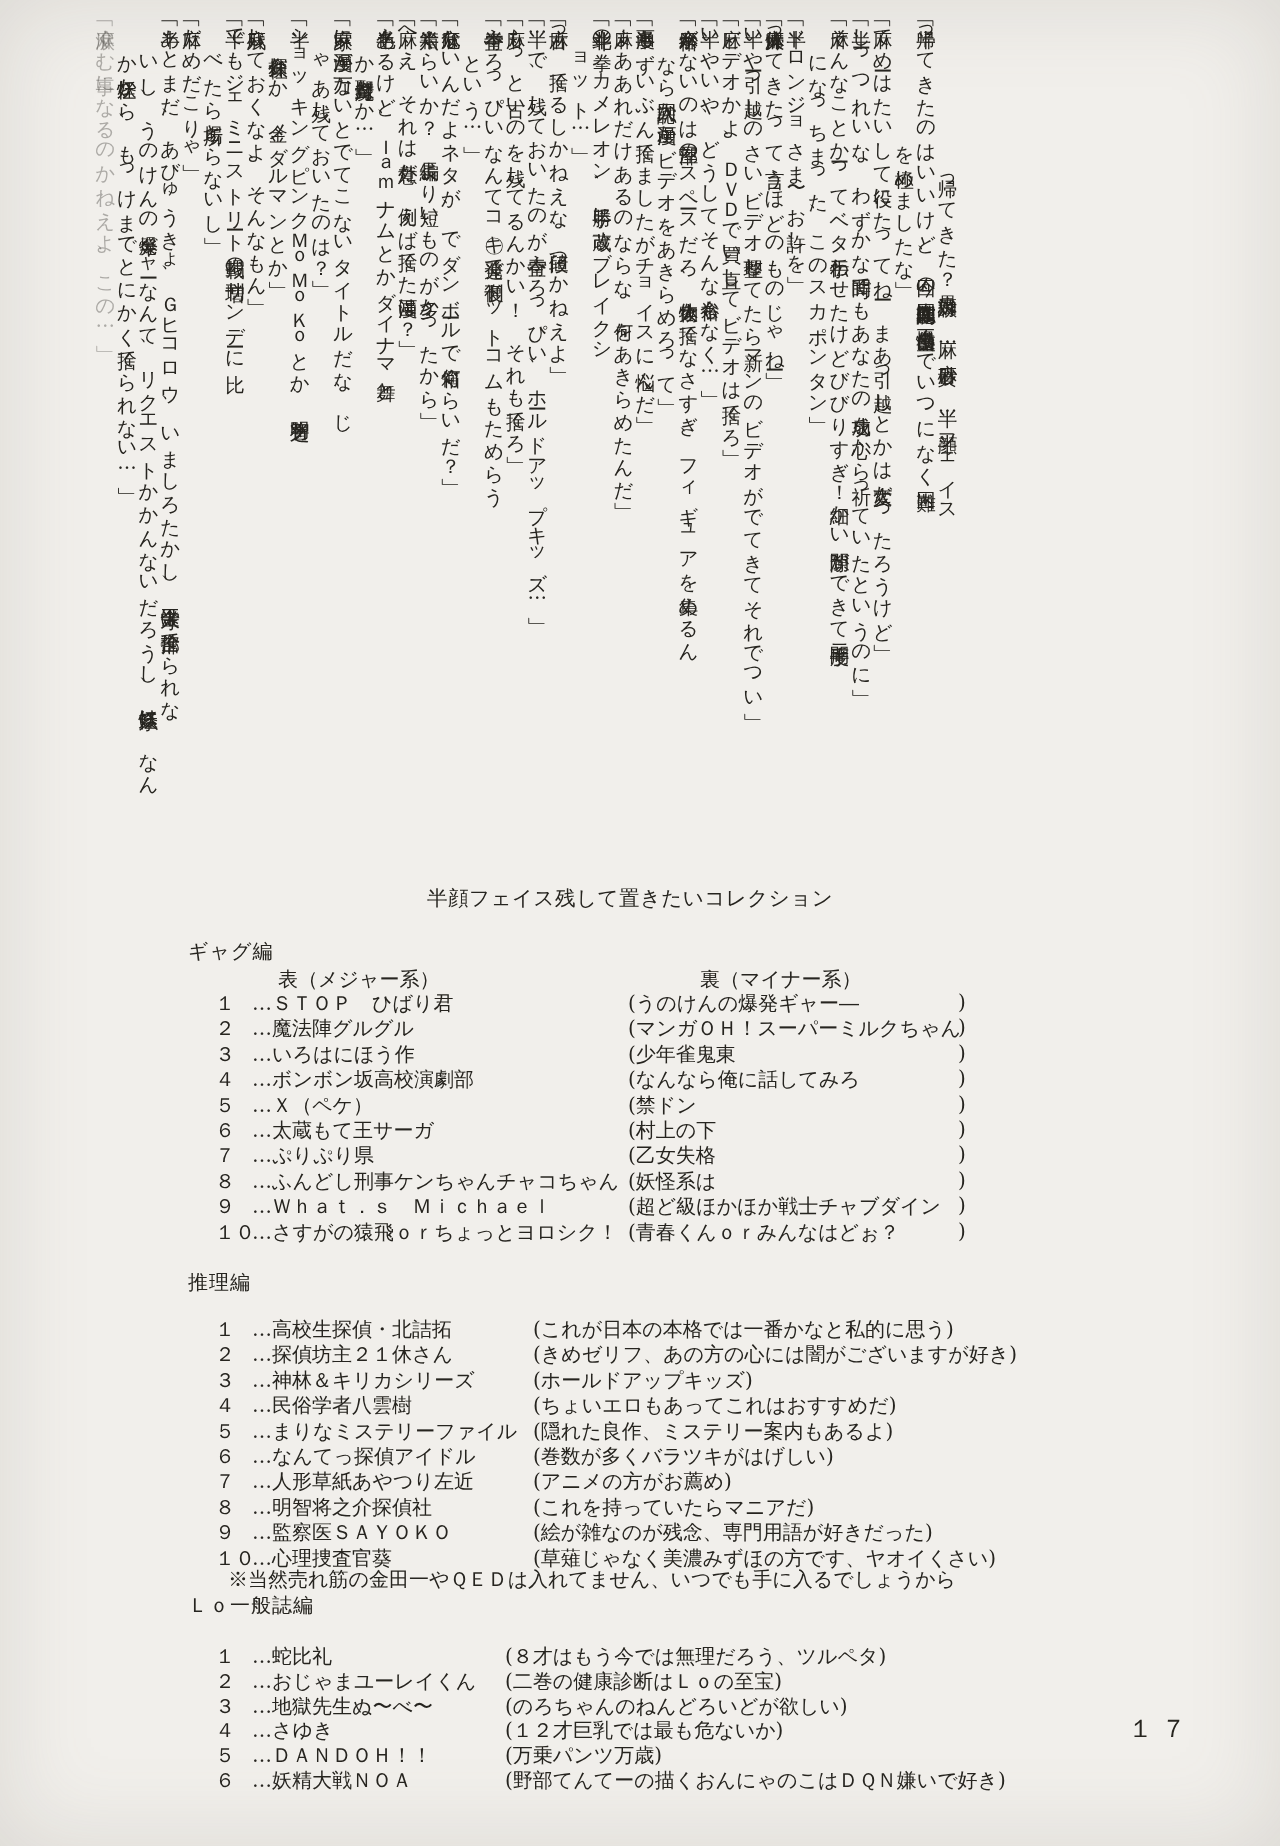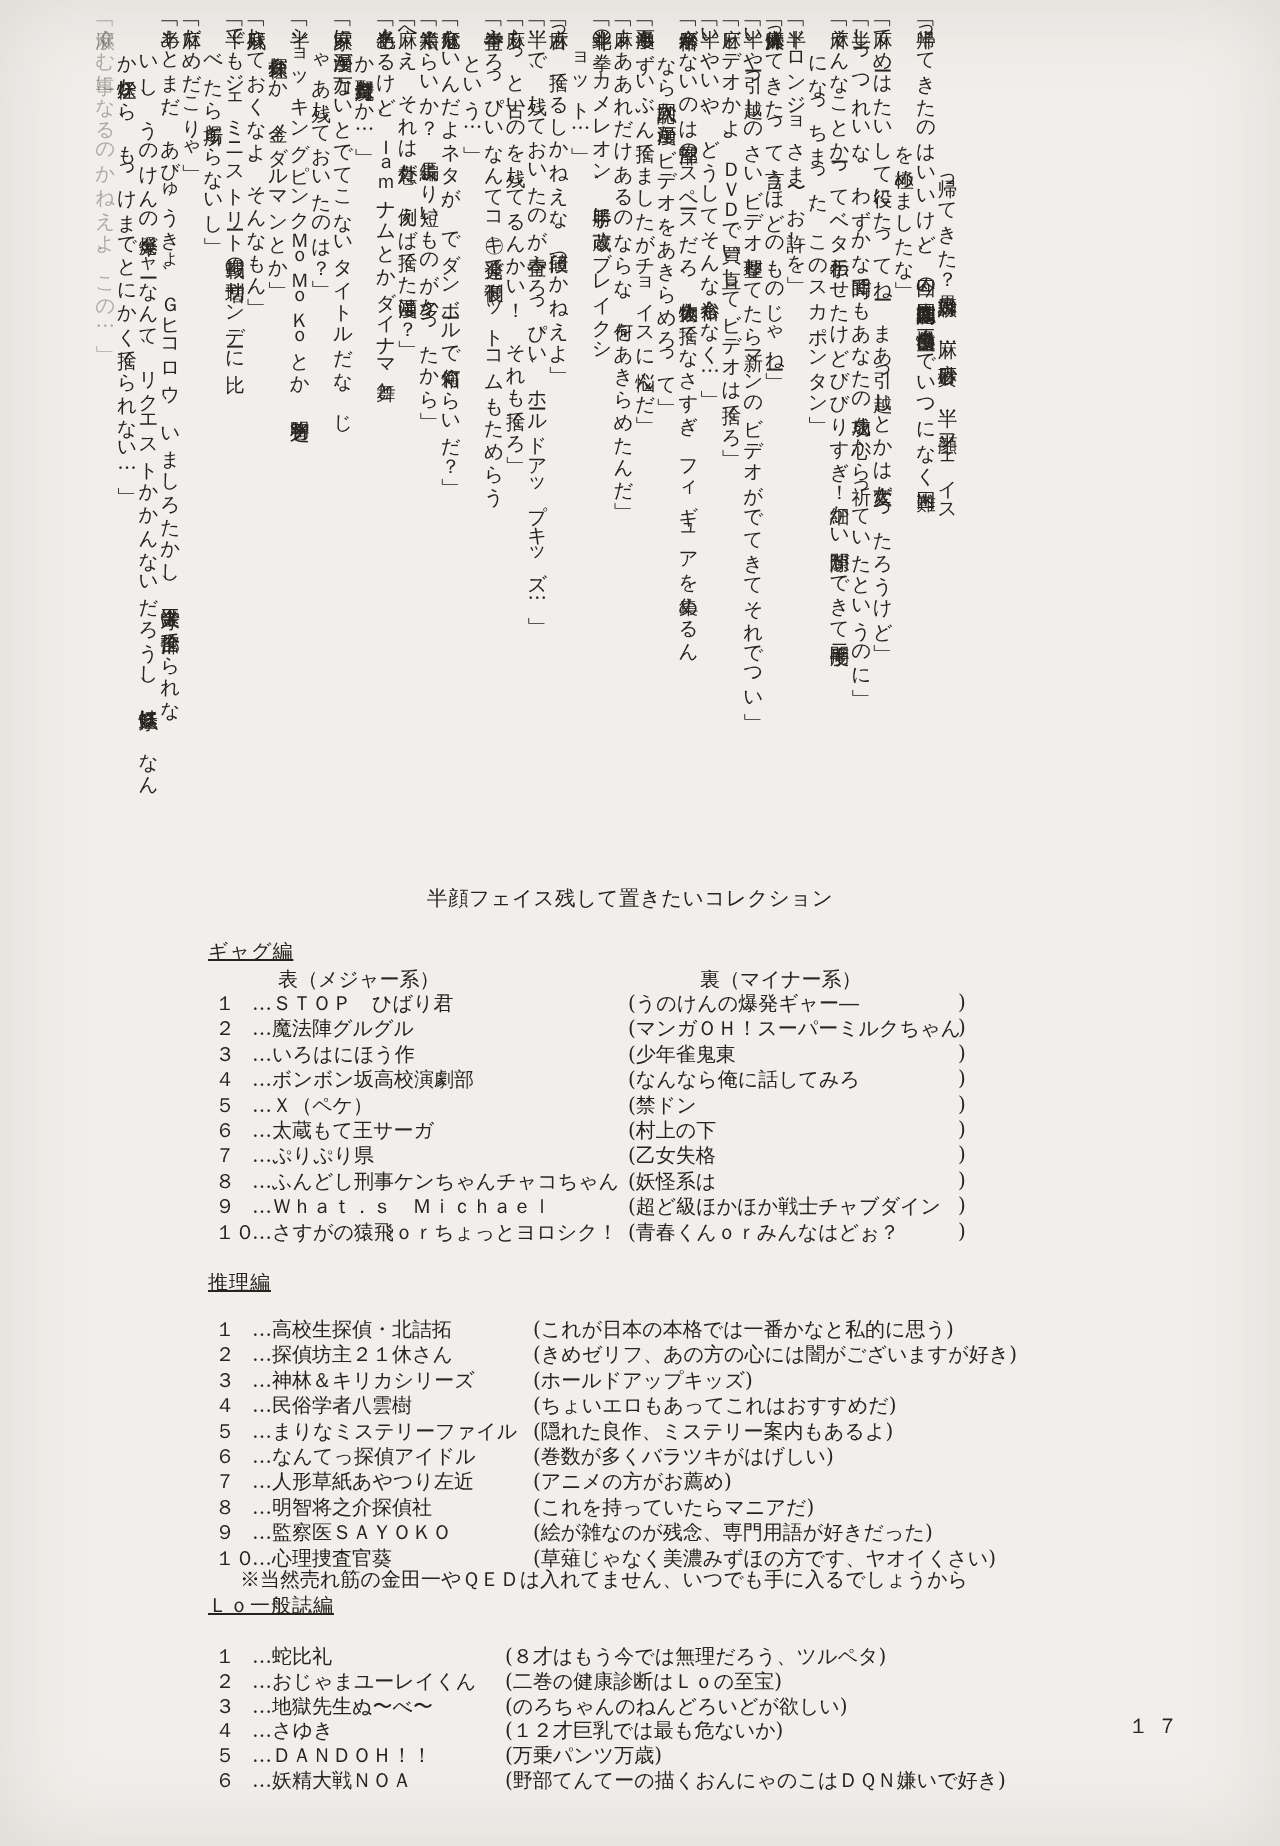--- a/index.html
+++ b/index.html
@@ -24,43 +24,43 @@
     letter-spacing:0.5px;
     white-space:nowrap;
   }
   .vline{height:818px;}
   .c1{padding-top:28px;}
   .c4{padding-top:118px;}
   .title-line{padding-top:150px;letter-spacing:1px;}
   .faint{color:rgba(70,68,62,.40);}
   
   .heading{position:absolute;left:404px;top:884px;font-size:20.5px;letter-spacing:0.5px;margin-left:23px;}
-  .sec-label{position:absolute;left:208px;font-size:20px;letter-spacing:1px;text-decoration:underline;}
+  .sec-label{position:absolute;left:188px;font-size:20px;letter-spacing:1px;}
   .lab-gag{top:938px;}
   .lab-suiri{top:1269px;}
   .lab-lo{top:1592px;}
   .hdr-row{position:absolute;top:966px;left:0;width:1268px;height:26px;font-size:20px;}
   .hdr-front{position:absolute;left:278px;}
   .hdr-back{position:absolute;left:700px;}
   .rows{position:absolute;left:0;width:1280px;font-size:20px;}
   .rows-gag{top:990px;}
   .rows-suiri{top:1316px;}
   .rows-lo{top:1643px;}
   .row{position:relative;height:25.4px;}
   .rows-lo .row{height:24.8px;}
   .c-num{position:absolute;left:215px;}
   .c-title{position:absolute;left:252px;white-space:nowrap;}
   .c-back{position:absolute;white-space:nowrap;}
   .rows-gag .c-back{left:628px;}
   .rows-suiri .c-back{left:533px;}
   .rows-lo .c-back{left:505px;}
   .c-close{position:absolute;left:958px;}
-  .note{position:absolute;left:228px;top:1566px;font-size:20px;margin-left:12px;}
+  .note{position:absolute;left:228px;top:1566px;font-size:20px;}
   .subtitle{position:absolute;left:286px;top:1616px;font-size:20px;}
-  .page-num{position:absolute;left:1128px;top:1712px;font-size:21px;letter-spacing:8px;text-align:center;}
+  .page-num{position:absolute;left:1128px;top:1712px;font-size:25px;letter-spacing:8px;text-align:center;}
 </style>
 </head>
 <body>
 
 <div class="page">
 
   <div class="tategaki">
     <div class="vline title-line">帰ってきた？愚痴対談　　麻…麻砂貴　　半…半顔フェイス</div>
     <div class="vline">半「帰ってきたのはいいけど、今回の同人誌製作期間は不幸自慢山盛りでいつになく困難</div>
     <div class="vline c4">を極めましたな」</div>

